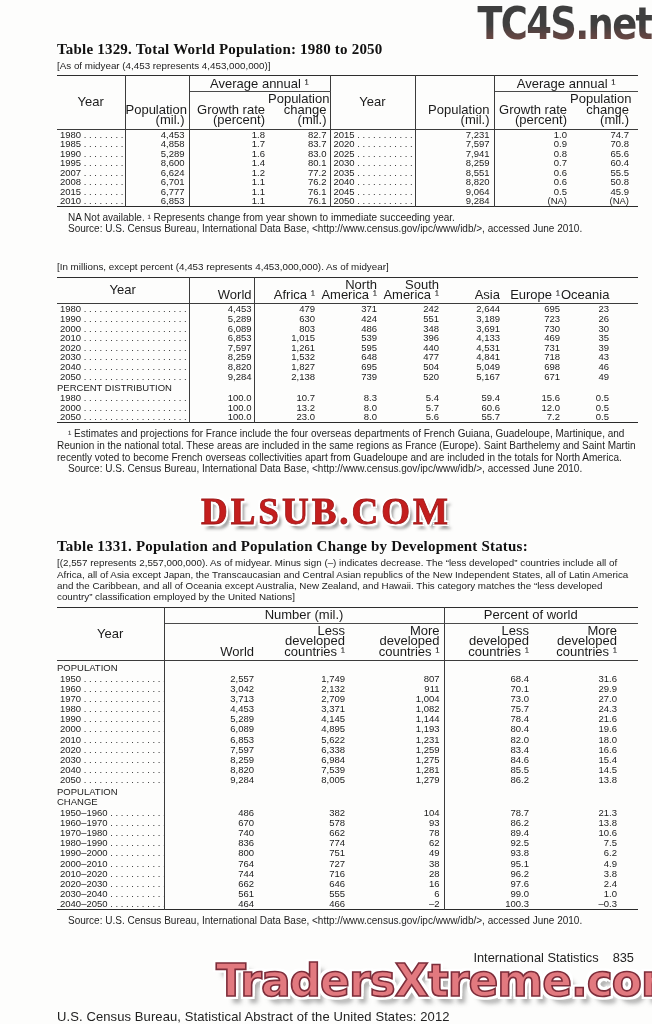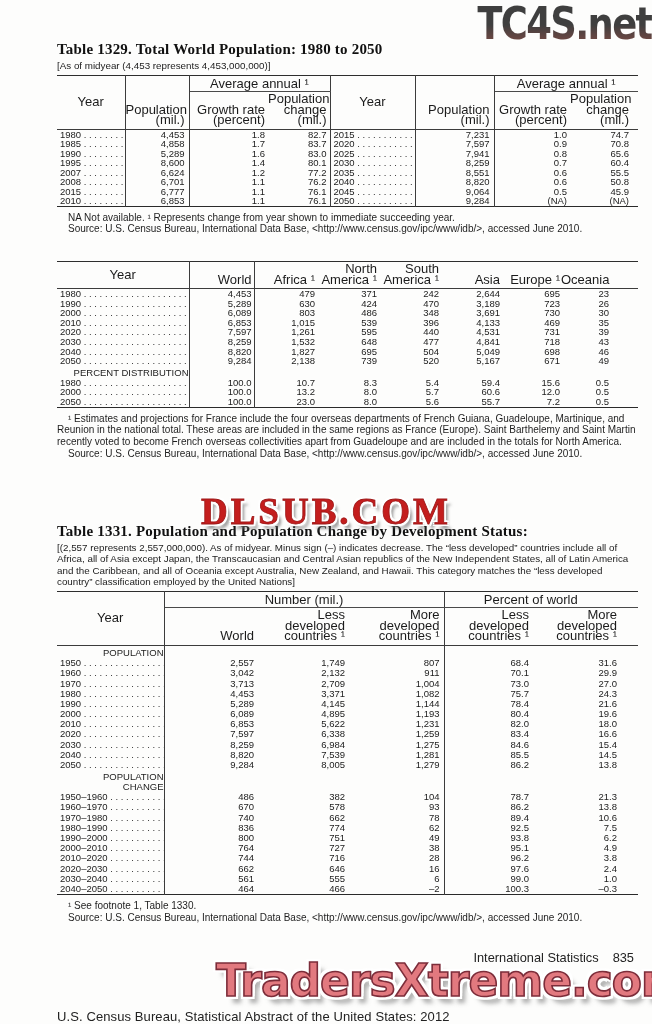--- a/index.html
+++ b/index.html
@@ -28,21 +28,21 @@
   tbody tr:first-child td{border-top:1px solid #3c3c3c}
   .bR{border-right:1px solid #3c3c3c}
   .bB{border-bottom:1px solid #4a4a4a}
   .pr3{padding-right:3px}.pr4{padding-right:4px}.pr9{padding-right:9px}
   .pr2{padding-right:2px}.pr21{padding-right:21px}.pr29{padding-right:29px}
 
   .c-num{text-align:right}
   .c-year{overflow:hidden;white-space:nowrap;padding-left:3px;text-align:left}
   .dots{color:#2a2a2a}
   .dots::after{content:" . . . . . . . . . . . . . . . . . . . . . . . . . . . . . . . . . . . . . ."}
-  .section{text-align:right;white-space:pre-line;padding-top:2px;line-height:10px}
+  .section{text-align:left;white-space:pre-line;padding-top:2px;line-height:10px}
 
   #t1329 tbody td{height:9.4px}
   #t1330 tbody td{height:9.6px}
   #t1331 tbody td{height:10.2px}
 
   #t1329 tbody td:nth-child(1),#t1329 tbody td:nth-child(2),
   #t1329 tbody td:nth-child(4),#t1329 tbody td:nth-child(5),
   #t1329 tbody td:nth-child(6){border-right:1px solid #3c3c3c}
   #t1329 tbody td:nth-child(2){padding-right:4px}
   #t1329 tbody td:nth-child(3){padding-right:3px}
@@ -218,20 +218,21 @@
           </tr>
         </tbody>
     </table>
     <div class="notes">
       <p class="note">NA Not available. ¹ Represents change from year shown to immediate succeeding year.</p>
       <p class="note">Source: U.S. Census Bureau, International Data Base, &lt;http://www.census.gov/ipc/www/idb/&gt;, accessed June 2010.</p>
     </div>
   </div>
 
   <div class="sec-gap-1330">
+    <div class="t-sub">[In millions, except percent (4,453 represents 4,453,000,000). As of midyear]</div>
     <table id="t1330" class="mt-table">
       <colgroup>
         <col style="width:132px">
           <col style="width:65px">
           <col style="width:62px">
           <col style="width:62px">
         <col style="width:62px">
           <col style="width:61px">
           <col style="width:60px">
           <col style="width:77px">
@@ -257,21 +258,21 @@
             <td class="c-num">242</td>
             <td class="c-num">2,644</td>
             <td class="c-num">695</td>
             <td class="c-num">23</td>
           </tr>
           <tr>
             <td class="c-year"><span>1990</span><span class="dots"></span></td>
             <td class="c-num">5,289</td>
             <td class="c-num">630</td>
             <td class="c-num">424</td>
-            <td class="c-num">470</td>
+            <td class="c-num">551</td>
             <td class="c-num">3,189</td>
             <td class="c-num">723</td>
             <td class="c-num">26</td>
           </tr>
           <tr>
             <td class="c-year"><span>2000</span><span class="dots"></span></td>
             <td class="c-num">6,089</td>
             <td class="c-num">803</td>
             <td class="c-num">486</td>
             <td class="c-num">348</td>
@@ -587,21 +588,20 @@
             <td class="c-year"><span>2040–2050</span><span class="dots"></span></td>
             <td class="c-num">464</td>
             <td class="c-num">466</td>
             <td class="c-num">–2</td>
             <td class="c-num">100.3</td>
             <td class="c-num">–0.3</td>
           </tr>
         </tbody>
     </table>
     <div class="notes">
-      <p class="note">¹ See footnote 1, Table 1330.</p>
       <p class="note">Source: U.S. Census Bureau, International Data Base, &lt;http://www.census.gov/ipc/www/idb/&gt;, accessed June 2010.</p>
     </div>
   </div>
 
 </div>
 
 <div class="intl">
   <span>International Statistics</span><span class="pageno">835</span>
 </div>
 <div class="footer">U.S. Census Bureau, Statistical Abstract of the United States: 2012</div>

